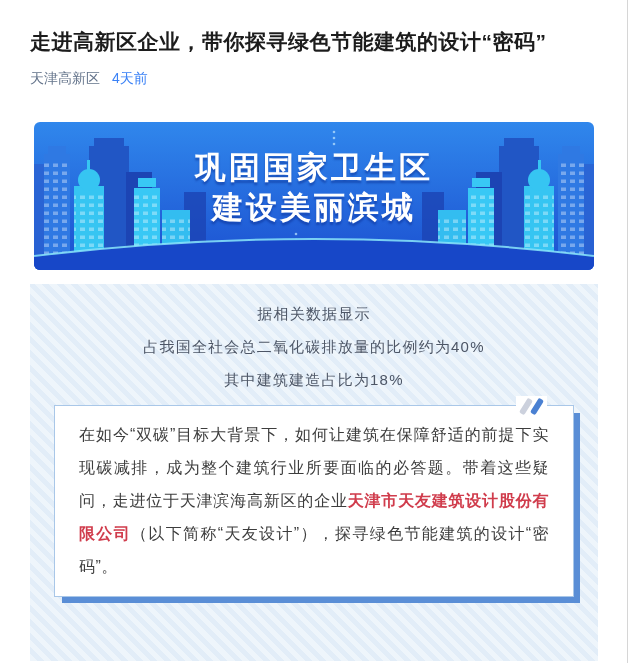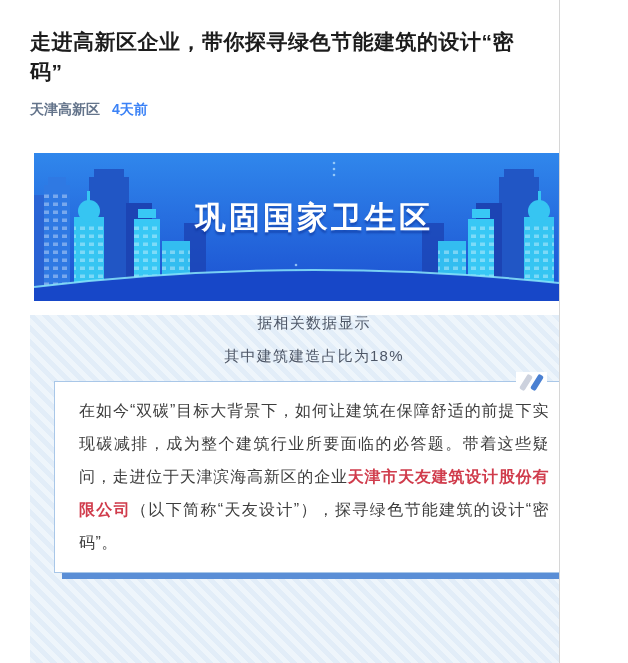--- a/index.html
+++ b/index.html
@@ -1,21 +1,21 @@
 <!DOCTYPE html>
 <html><head>
 <meta charset="utf-8">
 <style>
   * { margin: 0; padding: 0; box-sizing: border-box; }
   html, body { background: #ffffff; }
   body { font-family: "Liberation Sans", "DejaVu Sans", sans-serif; }
 
   .page {
     position: relative;
-    width: 560px;
+    width: 628px;
     height: 663px;
     background: #ffffff;
     border-right: 1px solid #d6d6d6;
     overflow: hidden;
   }
   .content { padding: 0 30px; }
 
   .article-title {
     padding-top: 27px;
     font-size: 21px;
@@ -24,32 +24,31 @@
     line-height: 1.45;
     letter-spacing: 0.5px;
   }
 
   .meta-row {
     margin-top: 13px;
     font-size: 14px;
     display: flex;
     align-items: flex-end;
     gap: 12px;
-    font-weight: bold;
   }
   .meta-source { color: #64748b; cursor: pointer; }
   .meta-time { color: #3b82f6; }
 
   
   .banner {
     position: relative;
     margin: 34px 0 0 4px;
     width: 560px;
     height: 148px;
-    border-radius: 0;
+    border-radius: 6px;
     overflow: hidden;
   }
   .banner svg { position: absolute; inset: 0; display: block; }
   .banner-text {
     position: absolute;
     inset: 0;
     display: flex;
     flex-direction: column;
     align-items: center;
     justify-content: center;
@@ -65,20 +64,21 @@
   
   .striped-section {
     margin-top: 14px;
     width: 568px;
     height: 377px;
     background: repeating-linear-gradient(
       45deg,
       #eef5fb 0px, #eef5fb 5px,
       #e2edf8 5px, #e2edf8 10px
     );
+    padding-top: 22px;
     overflow: hidden;
   }
   .stat-line {
     text-align: center;
     font-size: 15px;
     line-height: 16px;
     letter-spacing: 1.2px;
     color: #4d5666;
     margin-bottom: 17px;
   }
@@ -172,25 +172,27 @@
             <circle cx="300" cy="22" r="1.3"></circle>
           <circle cx="262" cy="112" r="1.3"></circle>
             <circle cx="262" cy="118" r="1.3"></circle>
             <circle cx="262" cy="124" r="1.3"></circle>
         </g>
         <path d="M0,148 L0,134 Q280,100 560,134 L560,148 Z" fill="#1747c8"></path>
         <path d="M0,134 Q280,100 560,134" fill="none" stroke="#8ae6fa" stroke-width="2" opacity="0.85"></path>
       </svg>
       <div class="banner-text">
         <div>巩固国家卫生区</div>
+        <div>建设美丽滨城</div>
       </div>
     </div>
 
     <div class="striped-section">
       <p class="stat-line">据相关数据显示</p>
+      <p class="stat-line">占我国全社会总二氧化碳排放量的比例约为40%</p>
       <p class="stat-line">其中建筑建造占比为18%</p>
 
       <div class="intro-card">
         <span class="slashes">
           <span class="slash slash-grey"></span>
           <span class="slash slash-blue"></span>
         </span>
         <p class="card-text">
           <span>在如今“双碳”目标大背景下，如何让建筑在保障舒适的前提下实现碳减排，成为整个建筑行业所要面临的必答题。带着这些疑问，走进位于天津滨海高新区的企业</span><strong class="company-name" style="color: rgb(208, 60, 76);">天津市天友建筑设计股份有限公司</strong><span>（以下简称“天友设计”），探寻绿色节能建筑的设计“密码”。</span>
         </p>

